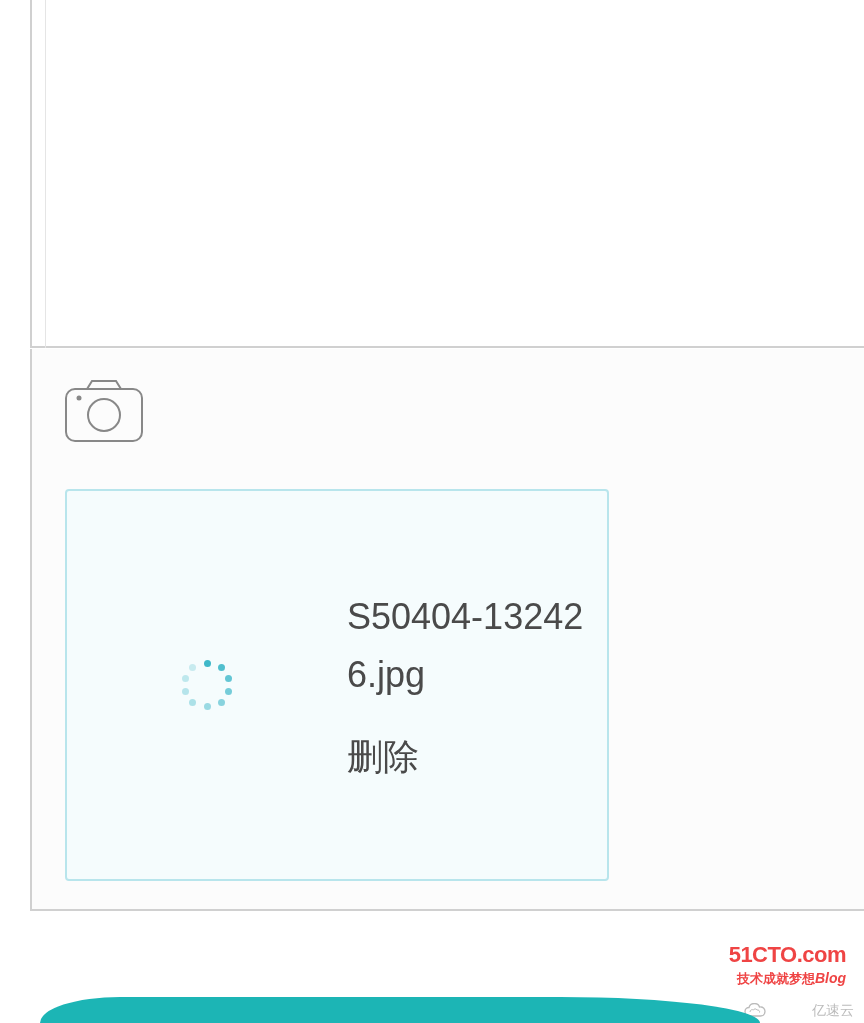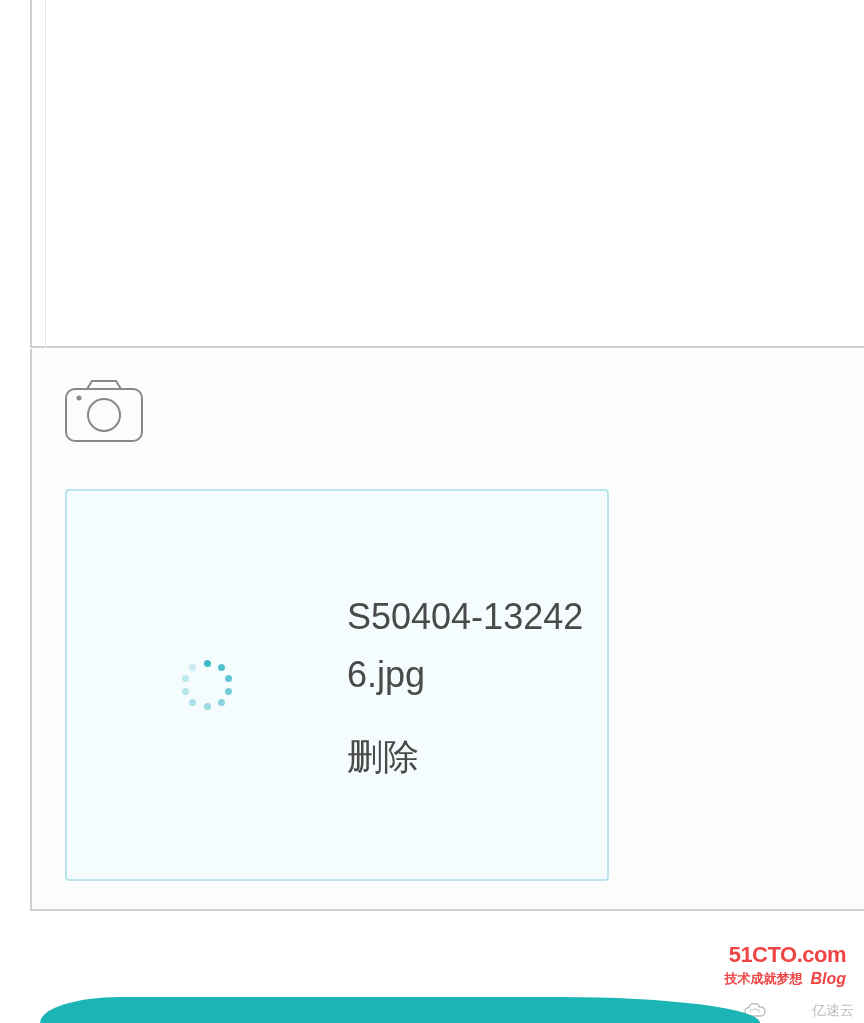--- a/index.html
+++ b/index.html
@@ -118,24 +118,23 @@
       font-size: 22px;
       font-weight: bold;
       letter-spacing: -0.5px;
     }
     .watermark-top .line2 {
       font-size: 13px;
       margin-top: 2px;
       font-weight: bold;
     }
     .watermark-top .blog {
-      font-size: 16px;
+      font-size: 14px;
       font-style: italic;
       float: right;
-      margin-left: 8px;
     }
     .watermark-bottom {
       position: absolute;
       right: 10px;
       bottom: 3px;
       display: flex;
       align-items: center;
       color: #bbb;
       font-size: 14px;
       gap: 42px;

